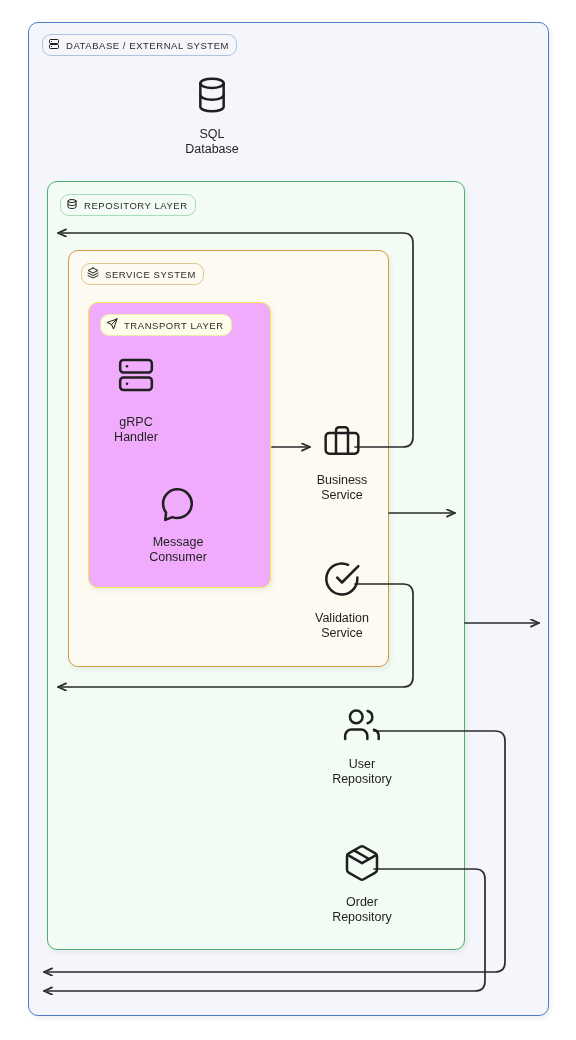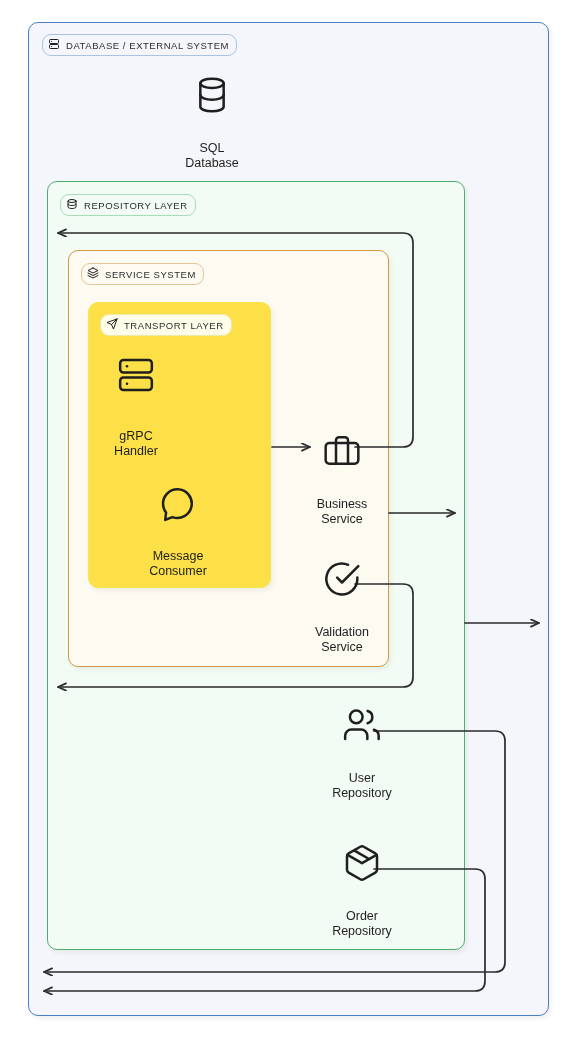--- a/index.html
+++ b/index.html
@@ -71,21 +71,21 @@
   }
   #grp-service > .group-label {
     left: 12px; top: 12px;
     border-color: #e4c595;
     background: #fdfaf1;
   }
 
   #grp-transport {
     left: 88px; top: 302px; width: 183px; height: 286px;
     border: 1.6px solid #f2e94e;
-    background: #fde047;
+    background: #f0abfc;
   }
   #grp-transport > .group-label {
     left: 11px; top: 11px;
     border-color: #efe9a7;
     background: #fefde9;
   }
 
   
   .node {
     position: absolute;
@@ -96,33 +96,33 @@
     text-align: center;
   }
   .node .icon {
     width: 46px;
     height: 46px;
     display: flex;
     align-items: center;
     justify-content: center;
   }
   .node .caption {
-    margin-top: 23px;
+    margin-top: 9px;
     font-size: 12.5px;
     line-height: 14.5px;
     color: #1f1f1f;
     white-space: pre-line;
   }
 
   #node-sql-database   { left: 160px; top: 72px; }
   #node-external-api   { left: 257px; top: 72px; }
   #node-grpc-handler   { left: 84px;  top: 352px; gap: 8px; }
   #node-http-controller{ left: 169px; top: 352px; }
   #node-message-consumer{ left: 126px; top: 480px; }
-  #node-business-service{ left: 290px; top: 428px; }
+  #node-business-service{ left: 290px; top: 418px; }
   #node-validation-service{ left: 290px; top: 556px; }
   #node-user-repository { left: 310px; top: 702px; }
   #node-order-repository{ left: 310px; top: 840px; }
 
   
   #connectors {
     position: absolute;
     left: 0; top: 0;
     width: 576px; height: 1040px;
     pointer-events: none;

